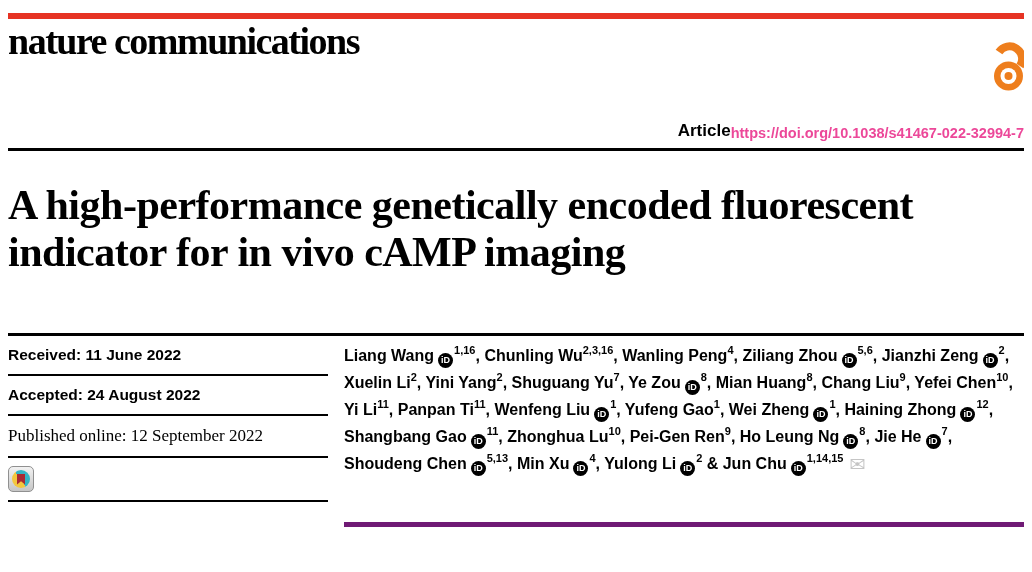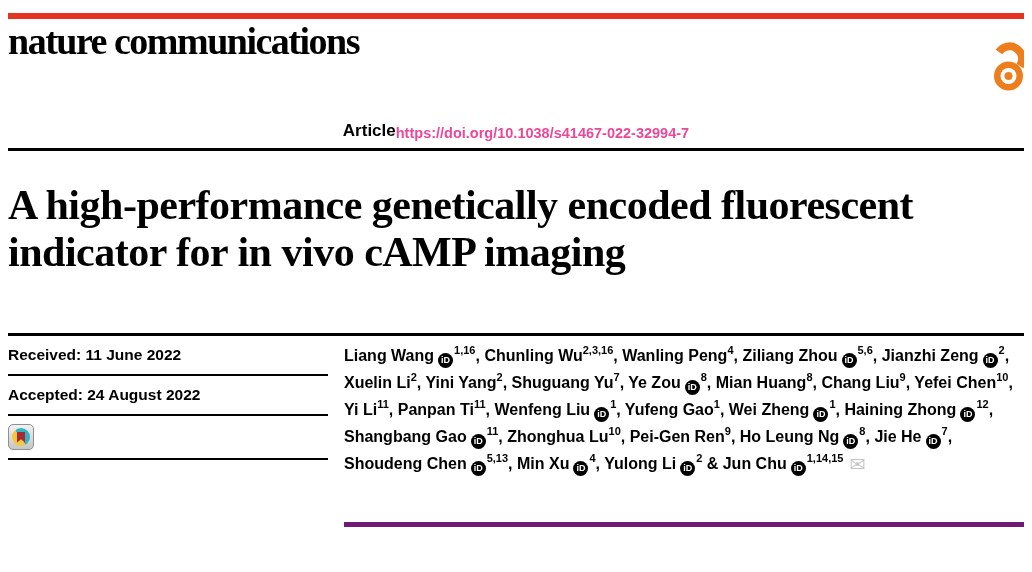--- a/index.html
+++ b/index.html
@@ -18,21 +18,21 @@
   .journal-logo {
     font-family: "Liberation Serif", serif;
     font-weight: 700; font-size: 38px; letter-spacing: -1.5px;
     margin-top: 2px; line-height: 1.1;
   }
   .oa-icon { margin-top: 6px; }
 
   
   .article-row {
     margin-top: 26px;
-    display: flex; justify-content: center; align-items: flex-end;
+    display: flex; justify-content: flex-end; align-items: flex-end;
     border-bottom: 3px solid #000; padding-bottom: 7px;
   }
   .article-label { font-size: 17px; font-weight: 700; }
   .doi-link { font-size: 14.5px; font-weight: 700; color: #ec4899; text-decoration: none; }
 
   
   .title {
     margin-top: 31px;
     font-family: "Liberation Serif", serif;
     font-weight: 700; font-size: 42px; line-height: 47px;
@@ -122,20 +122,21 @@
     <a class="doi-link" href="#">https://doi.org/10.1038/s41467-022-32994-7</a>
   </div>
 
   <h1 class="title">A high-performance genetically encoded fluorescent indicator for in vivo cAMP imaging</h1>
 
   <div class="columns">
 
     <div class="timeline">
       <div class="t-row">Received: 11 June 2022</div>
       <div class="t-row">Accepted: 24 August 2022</div>
+      <div class="t-row serif">Published online: 12 September 2022</div>
       <div class="t-row check">
         <span class="cm-badge">
           <span class="cm-circle">
               <span class="cm-mark"></span>
             </span>
         </span>
       </div>
     </div>
 
     <div class="authors"><span class="author"><span>Liang Wang</span><span class="orcid-icon">iD</span><sup class="a-sup">1,16</sup><span>, </span></span><span class="author"><span>Chunling Wu</span><sup class="a-sup">2,3,16</sup><span>, </span></span><span class="author"><span>Wanling Peng</span><sup class="a-sup">4</sup><span>, </span></span><span class="author"><span>Ziliang Zhou</span><span class="orcid-icon">iD</span><sup class="a-sup">5,6</sup><span>, </span></span><span class="author"><span>Jianzhi Zeng</span><span class="orcid-icon">iD</span><sup class="a-sup">2</sup><span>, </span></span><span class="author"><span>Xuelin Li</span><sup class="a-sup">2</sup><span>, </span></span><span class="author"><span>Yini Yang</span><sup class="a-sup">2</sup><span>, </span></span><span class="author"><span>Shuguang Yu</span><sup class="a-sup">7</sup><span>, </span></span><span class="author"><span>Ye Zou</span><span class="orcid-icon">iD</span><sup class="a-sup">8</sup><span>, </span></span><span class="author"><span>Mian Huang</span><sup class="a-sup">8</sup><span>, </span></span><span class="author"><span>Chang Liu</span><sup class="a-sup">9</sup><span>, </span></span><span class="author"><span>Yefei Chen</span><sup class="a-sup">10</sup><span>, </span></span><span class="author"><span>Yi Li</span><sup class="a-sup">11</sup><span>, </span></span><span class="author"><span>Panpan Ti</span><sup class="a-sup">11</sup><span>, </span></span><span class="author"><span>Wenfeng Liu</span><span class="orcid-icon">iD</span><sup class="a-sup">1</sup><span>, </span></span><span class="author"><span>Yufeng Gao</span><sup class="a-sup">1</sup><span>, </span></span><span class="author"><span>Wei Zheng</span><span class="orcid-icon">iD</span><sup class="a-sup">1</sup><span>, </span></span><span class="author"><span>Haining Zhong</span><span class="orcid-icon">iD</span><sup class="a-sup">12</sup><span>, </span></span><span class="author"><span>Shangbang Gao</span><span class="orcid-icon">iD</span><sup class="a-sup">11</sup><span>, </span></span><span class="author"><span>Zhonghua Lu</span><sup class="a-sup">10</sup><span>, </span></span><span class="author"><span>Pei-Gen Ren</span><sup class="a-sup">9</sup><span>, </span></span><span class="author"><span>Ho Leung Ng</span><span class="orcid-icon">iD</span><sup class="a-sup">8</sup><span>, </span></span><span class="author"><span>Jie He</span><span class="orcid-icon">iD</span><sup class="a-sup">7</sup><span>, </span></span><span class="author"><span>Shoudeng Chen</span><span class="orcid-icon">iD</span><sup class="a-sup">5,13</sup><span>, </span></span><span class="author"><span>Min Xu</span><span class="orcid-icon">iD</span><sup class="a-sup">4</sup><span>, </span></span><span class="author"><span>Yulong Li</span><span class="orcid-icon">iD</span><sup class="a-sup">2</sup><span> &amp; </span></span><span class="author"><span>Jun Chu</span><span class="orcid-icon">iD</span><sup class="a-sup">1,14,15</sup><span class="mail-icon">✉</span></span></div>

